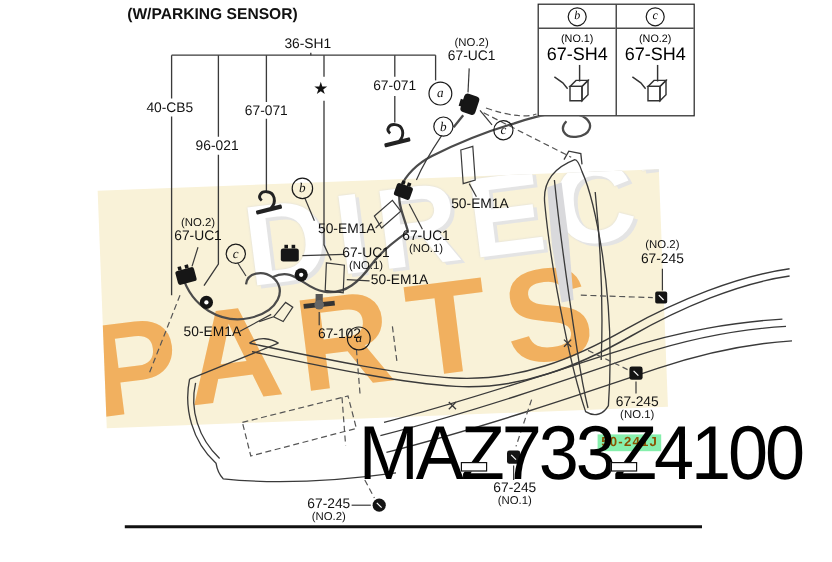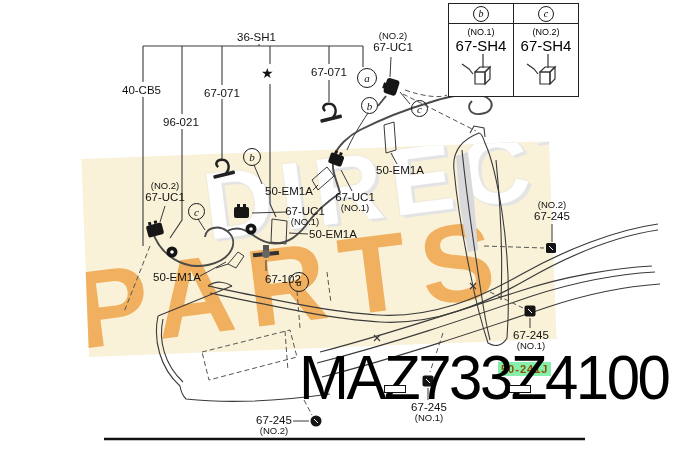--- a/index.html
+++ b/index.html
@@ -204,20 +204,21 @@
       <path d="M150,246 L124,312"></path>
       <polygon points="202,352 290,330 297,357 209,380"></polygon>
       <path d="M297,291 L300,328"></path>
       <path d="M327,272 L331,303"></path>
       <path d="M285,331 L288,371"></path>
     </g>
 
     <path d="M104,439 L585,439" stroke="#111" stroke-width="2.6"></path>
   </svg>
 
+  <div id="title">(W/PARKING SENSOR)</div>
 
   <div id="star">★</div>
 
   <div class="lbl" style="left:237px;top:31px">36-SH1</div>
   <div class="lbl" style="left:122px;top:84px">40-CB5</div>
   <div class="lbl" style="left:204px;top:87px">67-071</div>
   <div class="lbl" style="left:163px;top:116px">96-021</div>
   <div class="lbl" style="left:311px;top:66px">67-071</div>
 
   <div class="lbl c" style="left:393px;top:31px">

